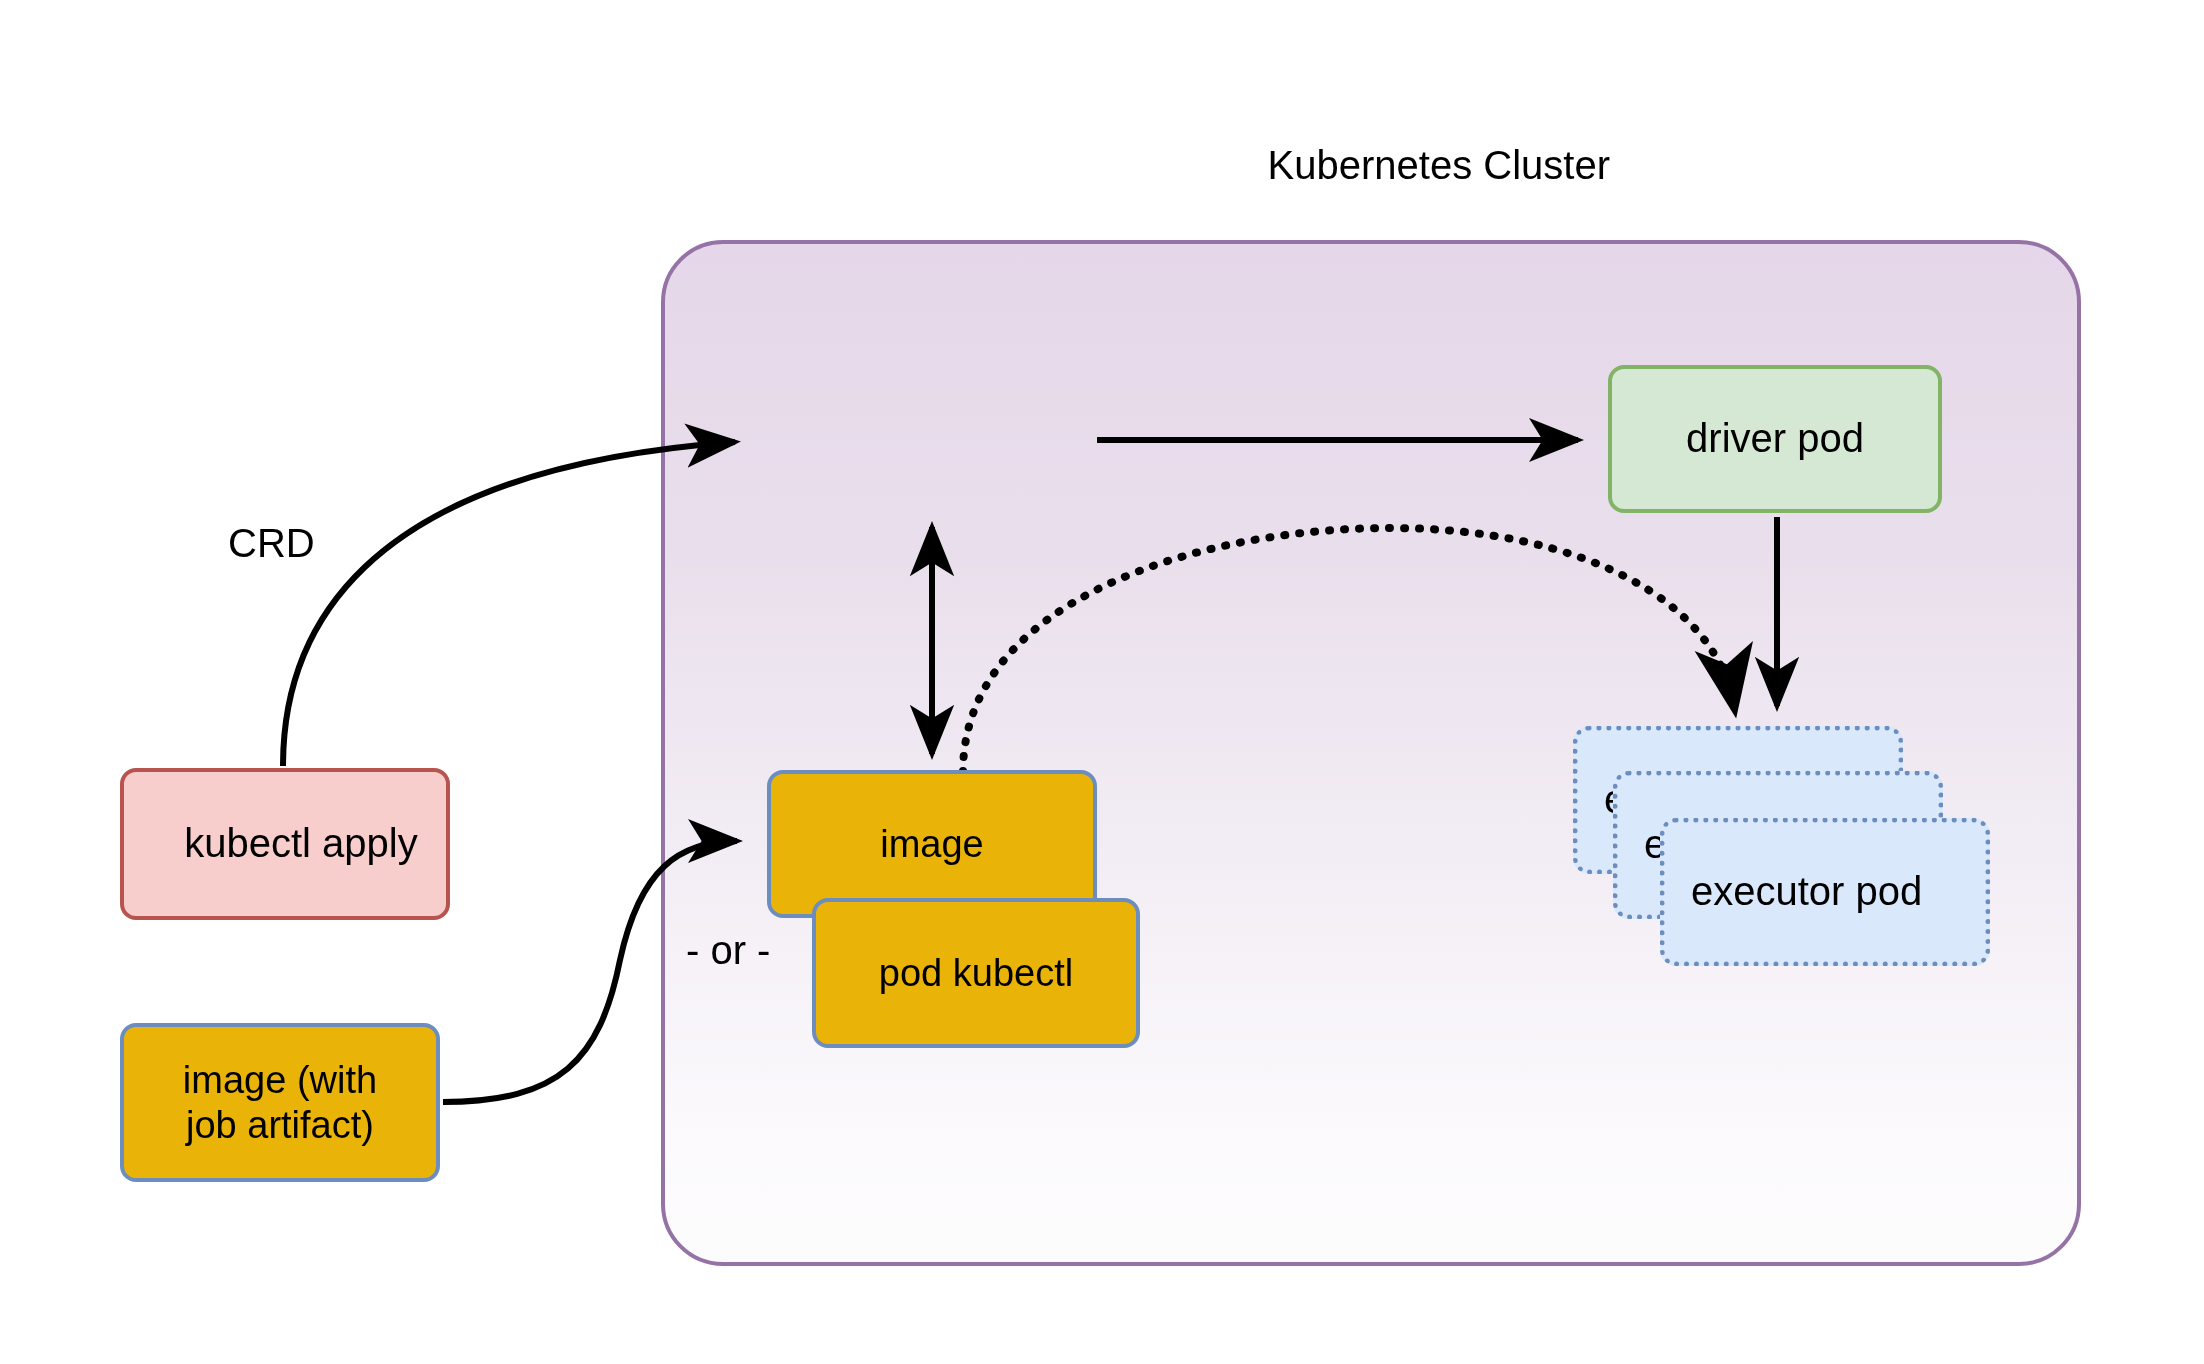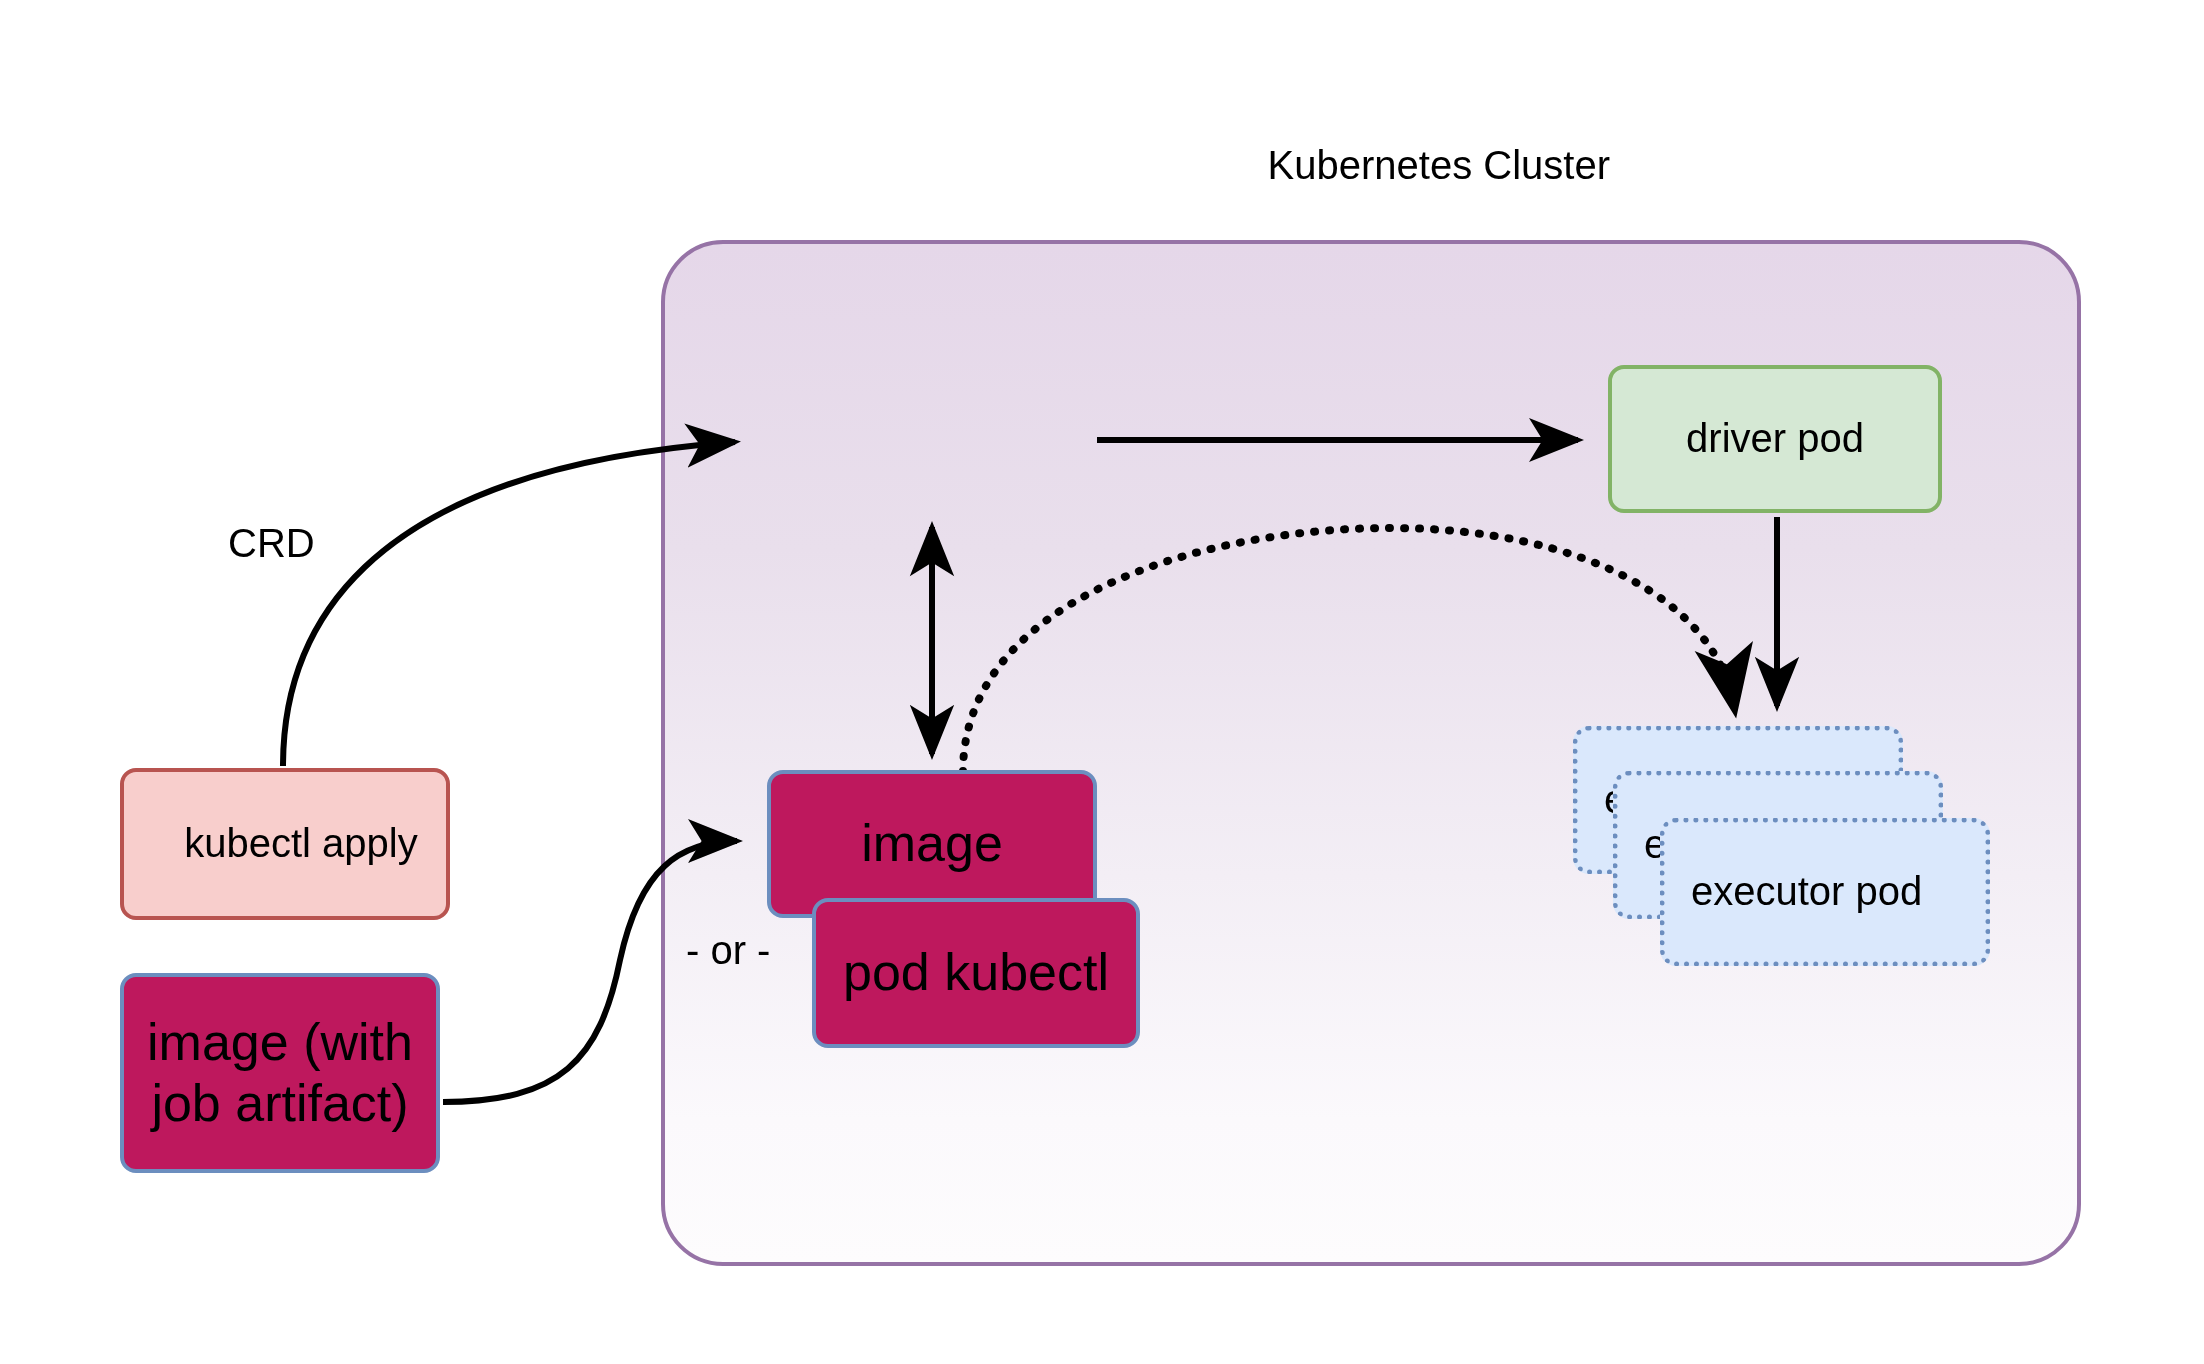--- a/index.html
+++ b/index.html
@@ -72,40 +72,40 @@
   
   .node-red {
     background: #f8cecc;
     border: 4px solid #b85450;
     border-radius: 16px;
     font-size: 40px;
     padding-left: 32px;
   }
   
   .node-blue {
-    background: #be185d;
+    background: #eab308;
     border: 4px solid #6c8ebf;
     border-radius: 16px;
-    font-size: 52px;
+    font-size: 38px;
   }
   
   .node-blue-dotted {
     background: #dae8fc;
     border: 5px dotted #6c8ebf;
     border-radius: 16px;
     font-size: 40px;
     align-items: center;
     justify-content: flex-start;
     padding-left: 26px;
   }
 
   #node-controller  { left: 765px;  top: 365px;  width: 330px; height: 148px; }
   #node-driver-pod  { left: 1608px; top: 365px;  width: 334px; height: 148px; }
   #node-kubectl     { left: 120px;  top: 768px;  width: 330px; height: 152px; }
-  #node-image-job   { left: 120px;  top: 973px; width: 320px; height: 200px; }
+  #node-image-job   { left: 120px;  top: 1023px; width: 320px; height: 159px; }
   #node-image       { left: 767px;  top: 770px;  width: 330px; height: 148px; }
   #node-pod-template{ left: 812px;  top: 898px;  width: 328px; height: 150px; }
 
   #node-exec-1 { left: 1573px; top: 726px; width: 330px; height: 148px; z-index: 1; }
   #node-exec-2 { left: 1613px; top: 771px; width: 330px; height: 148px; z-index: 2; }
   #node-exec-3 { left: 1660px; top: 818px; width: 330px; height: 148px; z-index: 3; }
 
   
   .edge-label {
     position: absolute;

